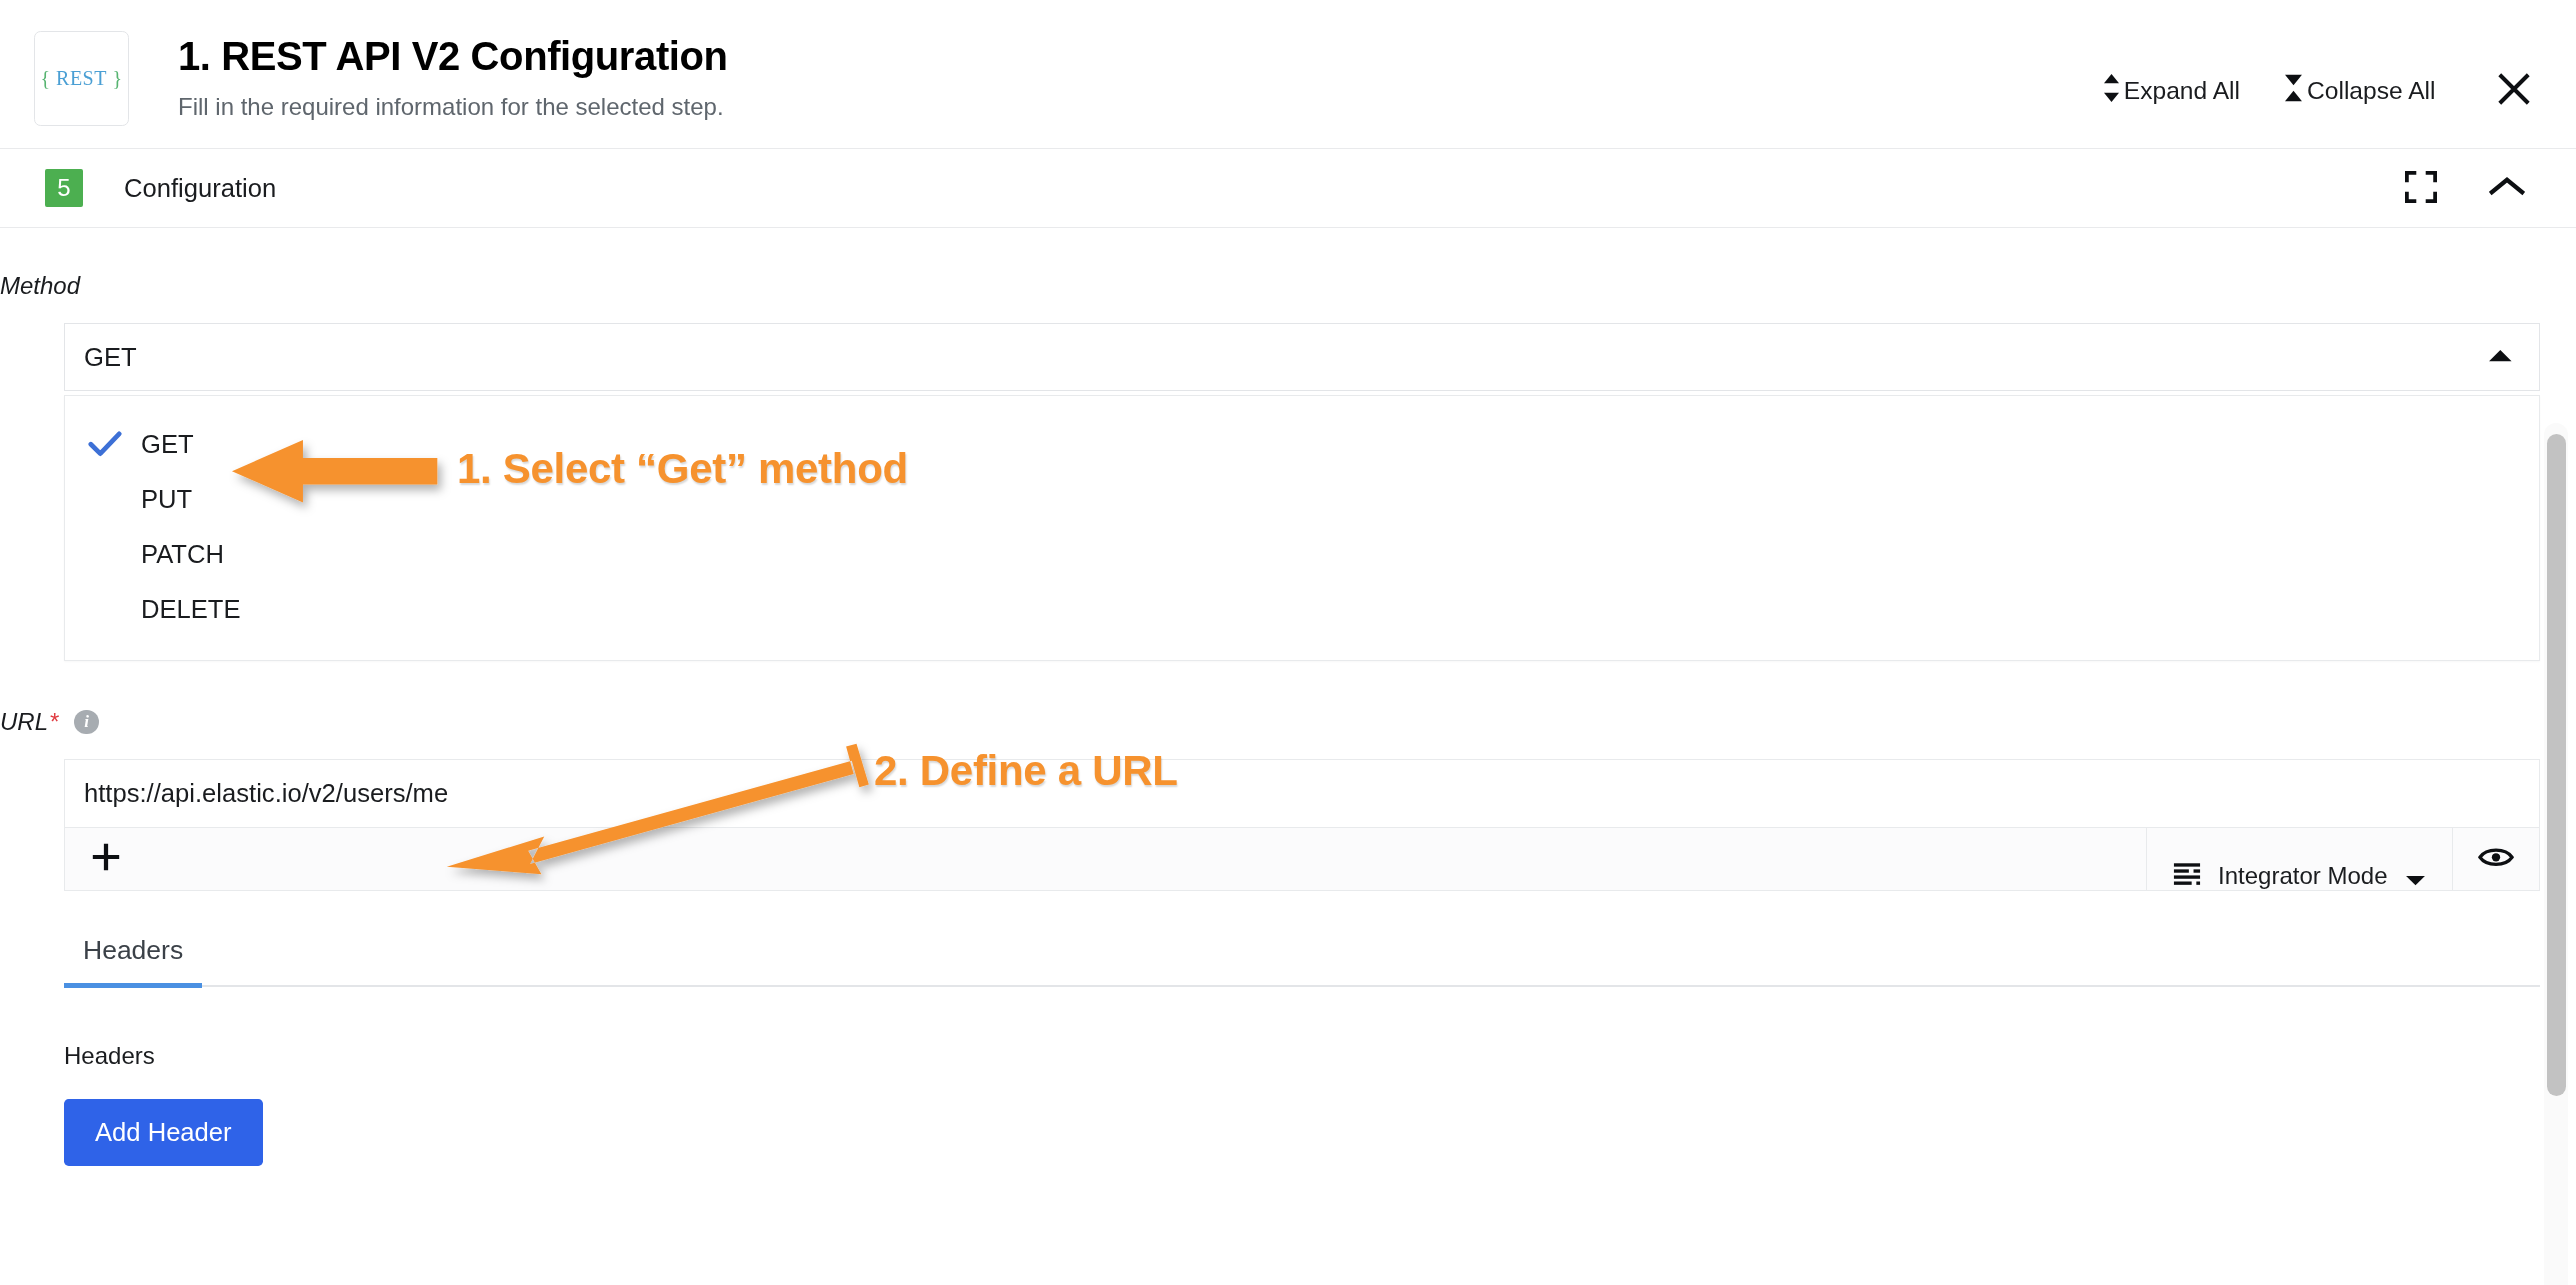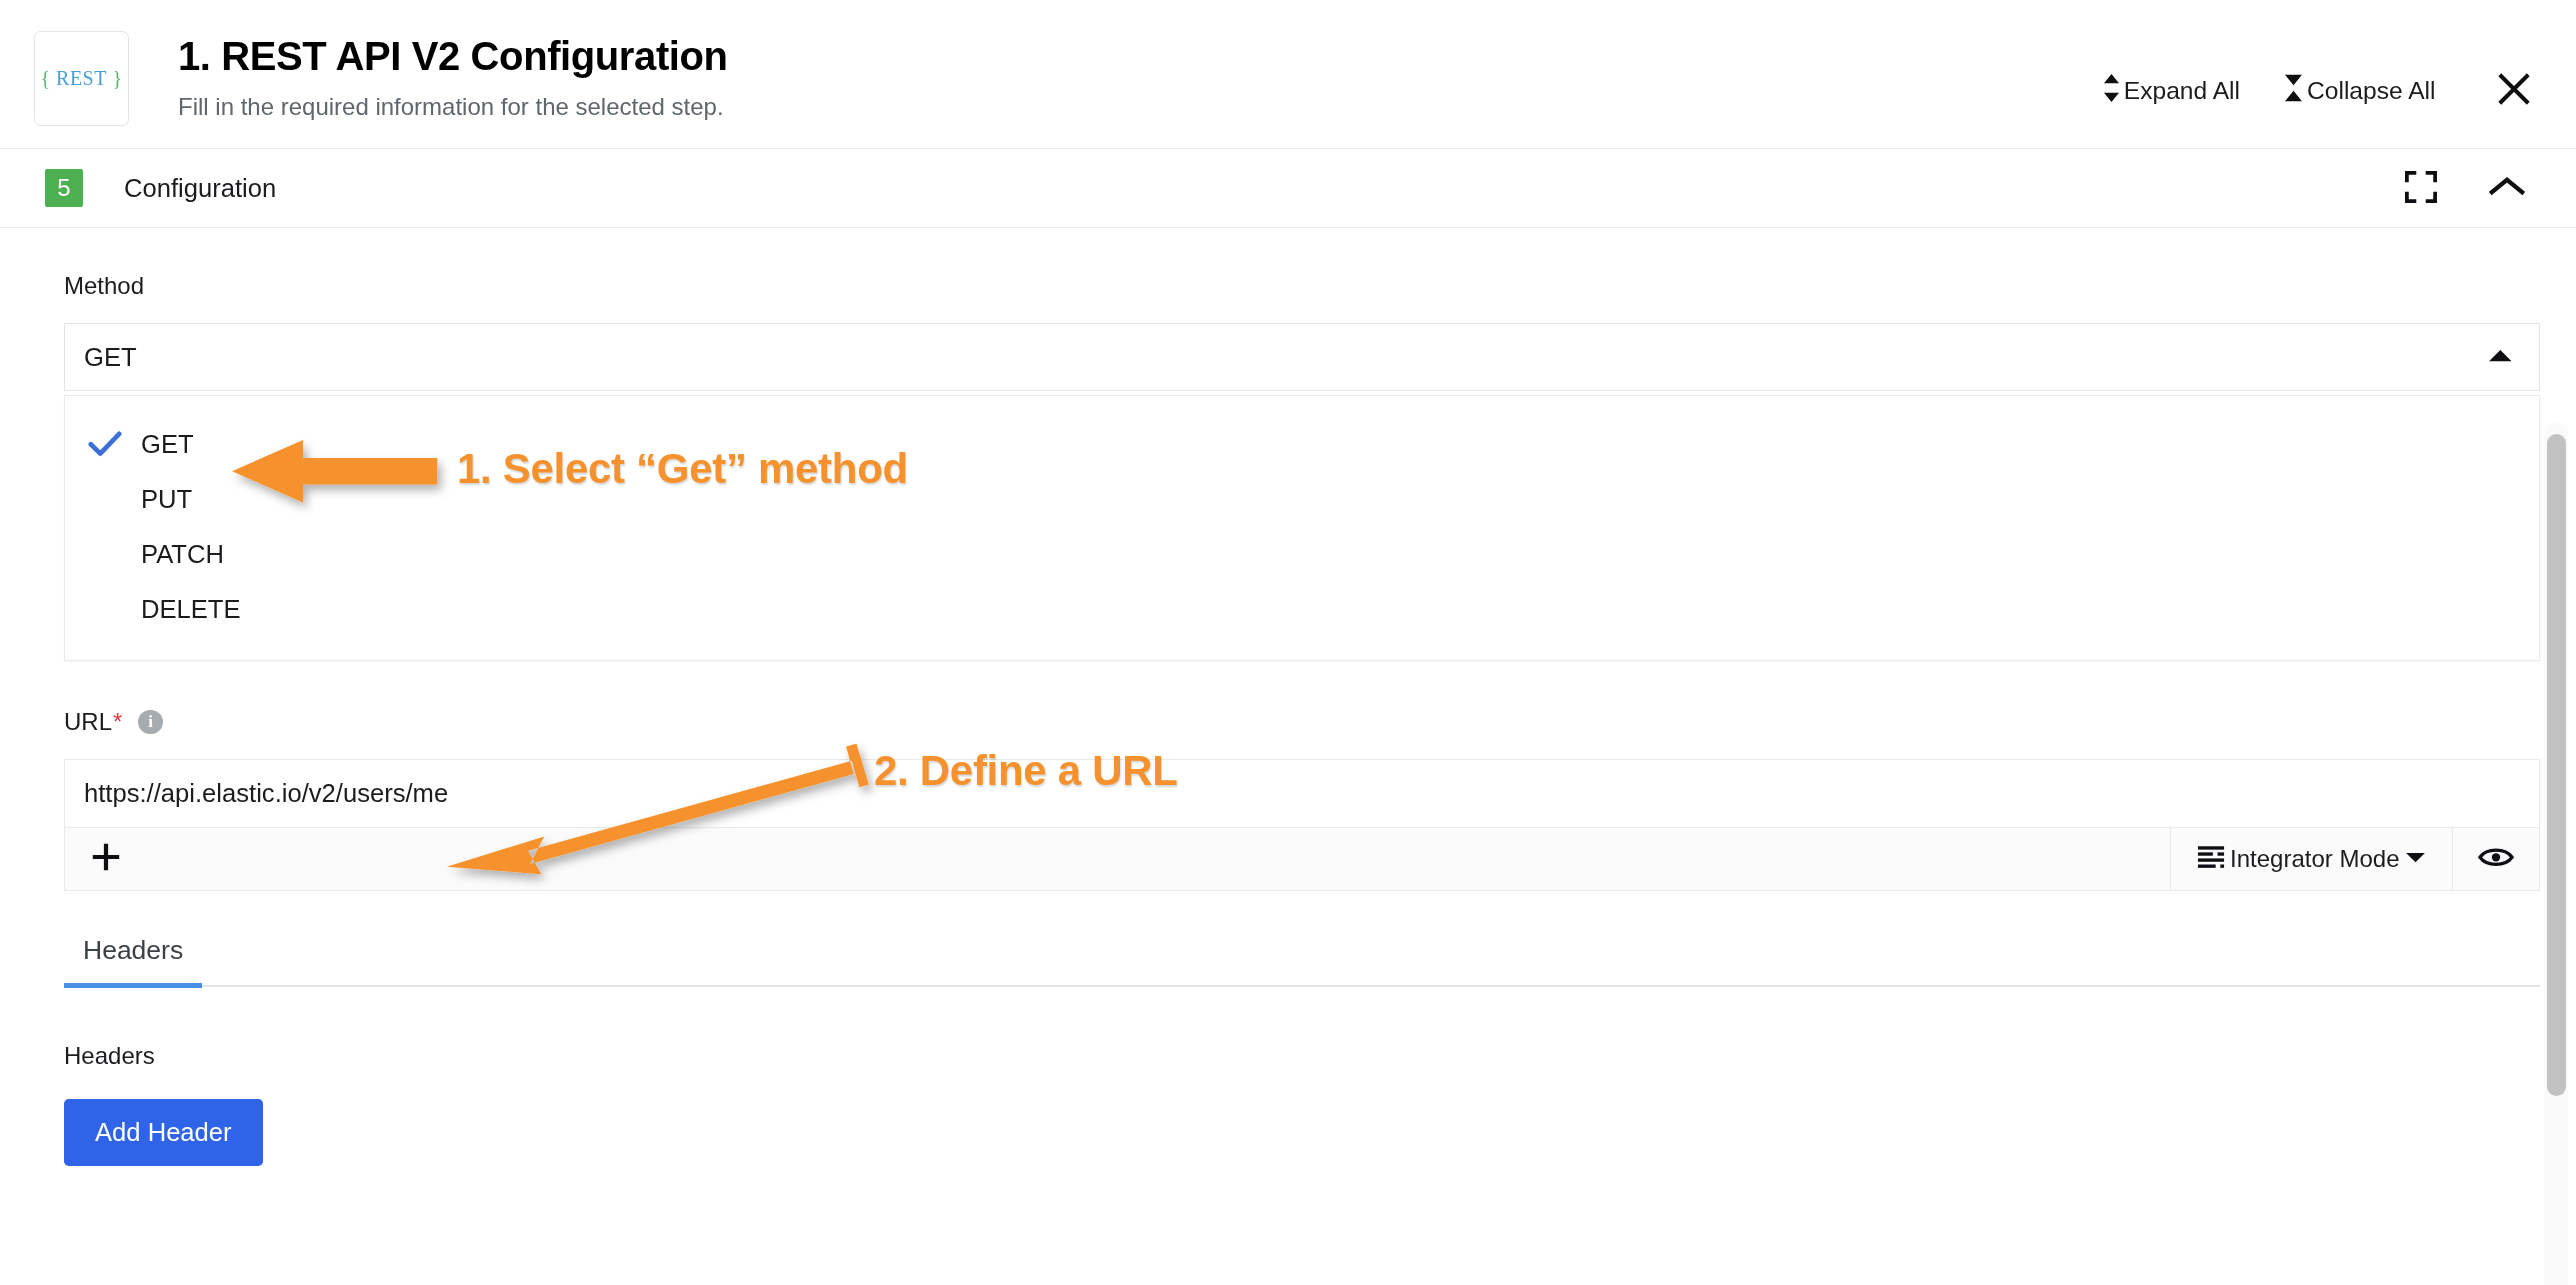--- a/index.html
+++ b/index.html
@@ -149,24 +149,24 @@
   
   .section-body {
     position: relative;
     padding: 44px 0 0 0;
     background: #ffffff;
   }
 
   .field-label {
     font-size: 24px;
     color: #1a1c1f;
-    padding-left: 64px;
     margin-bottom: 23px;
     display: flex;
     align-items: center;
+    font-style: italic;
   }
   .req-star { color: #e03b41; font-size: 24px; margin-left: 0.9px; }
   .info-icon {
     display: inline-flex;
     align-items: center;
     justify-content: center;
     width: 24.6px; height: 24.6px;
     border-radius: 50%;
     background: #a7acb1;
     color: #ffffff;
@@ -245,22 +245,22 @@
   }
   .tb-left {
     display: flex;
     align-items: center;
     padding: 0 24.6px;
     cursor: pointer;
   }
   .tb-spacer { flex: 1 1 auto; }
   .tb-mode {
     display: flex;
-    align-items: center;
-    gap: 5px;
+    align-items: flex-end;
+    gap: 17px;
     padding: 0 26.5px;
     border-left: 1.9px solid #e8eaec;
     cursor: pointer;
   }
   .tb-mode-label { font-size: 24px; color: #1a1c1f; white-space: nowrap; }
   .tb-eye {
     display: flex;
     align-items: center;
     justify-content: center;
     width: 87px;

